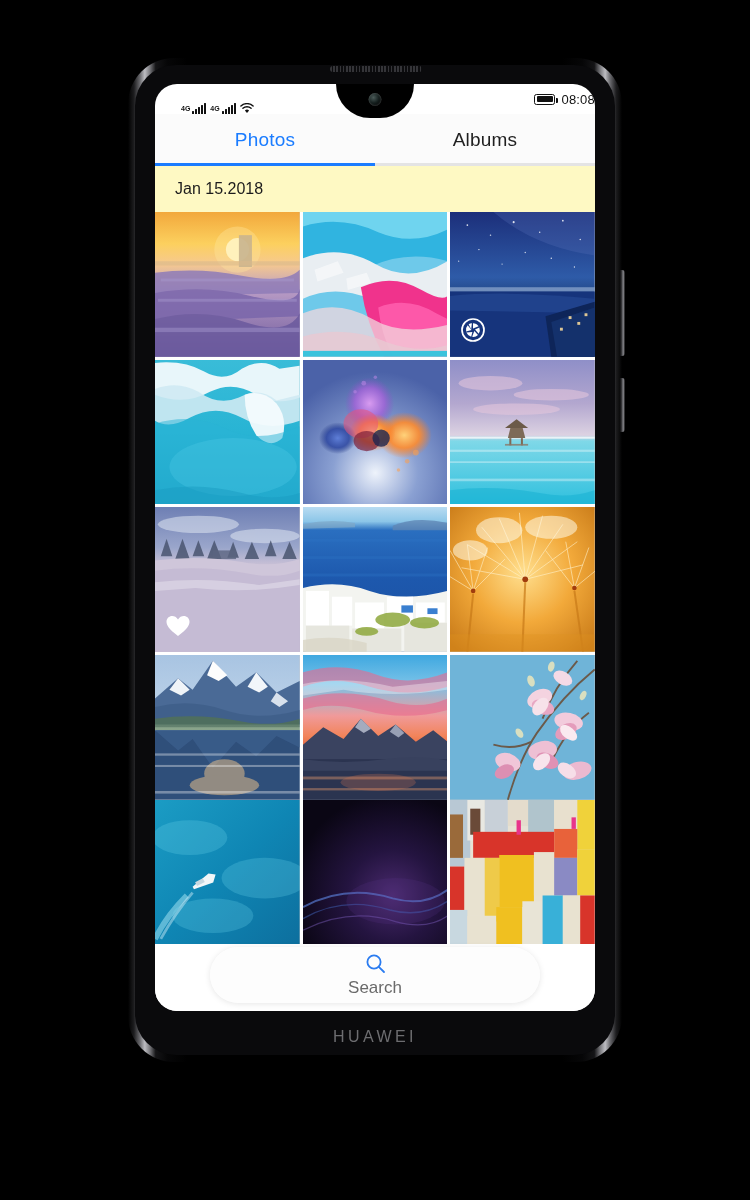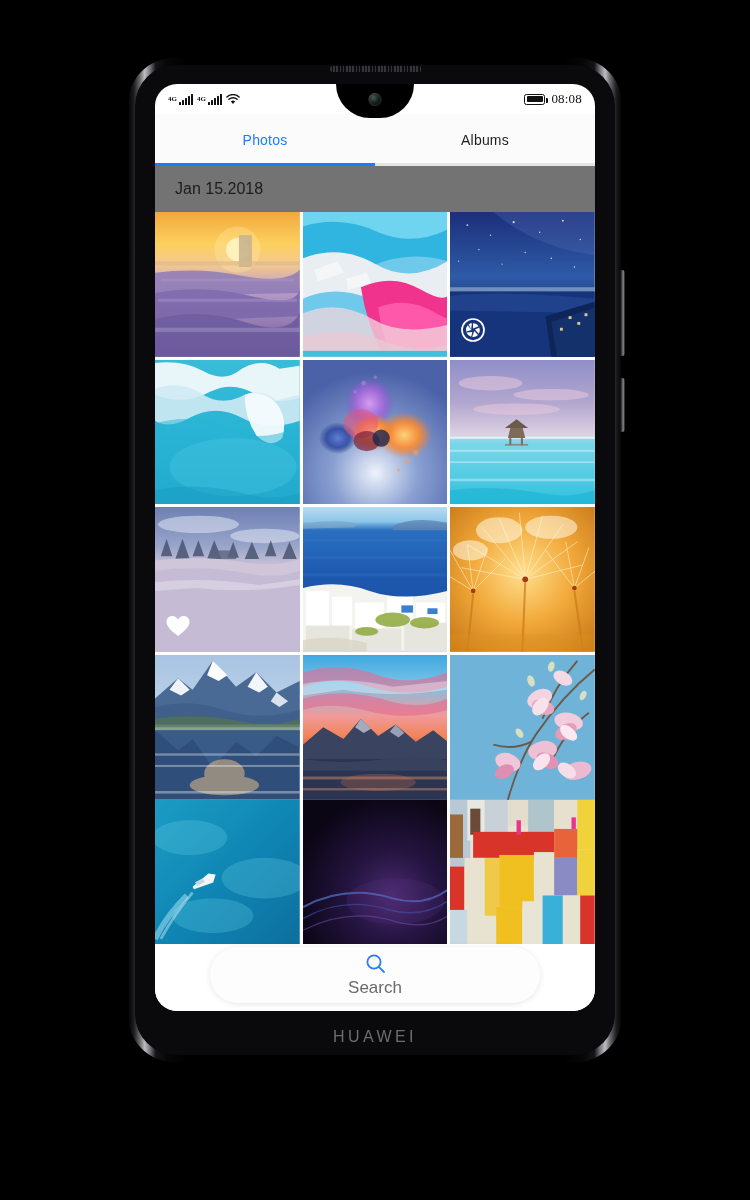--- a/index.html
+++ b/index.html
@@ -78,28 +78,27 @@
     left: 50%; top: 9px;
     transform: translateX(-50%);
     width: 13px; height: 13px;
     border-radius: 50%;
     background: radial-gradient(circle at 38% 35%, #4a5a58 0%, #16201f 45%, #050707 75%, #1b2322 100%);
     box-shadow: inset 0 0 2px rgba(255,255,255,.35);
   }
 
   
   .statusbar {
-    position: absolute; left: 0; top: 0;
+    position: absolute; left: 13px; top: 0;
     width: 100%; height: 30px;
-    display: flex; align-items: center;
+    display: flex; 
     padding: 0 13px;
     z-index: 30;
     color: #111;
     font-size: 11px;
-    font-family: Liberation Serif, serif;
   }
   .sb-left { display: flex; align-items: flex-end; gap: 4px; }
   .sb-right { margin-left: auto; display: flex; align-items: center; gap: 6px; }
   .sig { display: flex; align-items: flex-end; gap: 2px; }
   .sig-g { font-size: 7px; line-height: 7px; font-weight: bold; align-self: flex-start; margin-top: 2px; }
   .bars { display: flex; align-items: flex-end; gap: 1px; height: 11px; }
   .bars i { width: 2px; background: #111; display: block; border-radius: .5px; }
   .bars i:nth-child(1){height:3px}.bars i:nth-child(2){height:5px}
   .bars i:nth-child(3){height:7px}.bars i:nth-child(4){height:9px}
   .bars i:nth-child(5){height:11px}
@@ -114,42 +113,42 @@
   .tabs {
     position: absolute; left: 0; top: 30px;
     width: 100%; height: 52px;
     background: #fbfbfb;
     display: flex;
     z-index: 20;
   }
   .tab {
     flex: 1;
     display: flex; align-items: center; justify-content: center;
-    font-size: 14px;
+    font-size: 19px;
     color: #1f1f1f;
     letter-spacing: .2px;
   }
   .tab.active { color: #1a7cff; }
   .tab-underline { position: absolute; left: 0; bottom: 0; width: 100%; height: 3px; background: #e4e4e4; }
   .tab-underline i { display:block; width: 50%; height: 100%; background: #1a7cff; }
 
   
   .gallery {
     position: absolute; left: 0; top: 82px;
     width: 100%; height: 845px;
     background: #fff;
     overflow: hidden;
   }
   .date-head {
     height: 46px;
     display: flex; align-items: center;
     padding-left: 20px;
     font-size: 16px;
     color: #1c1c1c;
-    background: #737373;
+    background: #fef9c3;
   }
   .grid { display: grid; grid-template-columns: repeat(3, 1fr); gap: 3px; }
   .cell { position: relative; width: 100%; padding-top: 100%; overflow: hidden; background: #ccc; }
   .cell .art { position: absolute; inset: 0; }
   .badge { position: absolute; z-index: 5; }
   .badge.cam { left: 10px; bottom: 14px; width: 26px; height: 26px; }
   .badge.fav { left: 10px; bottom: 14px; width: 26px; height: 24px; }
 
   
   .toolbar {

